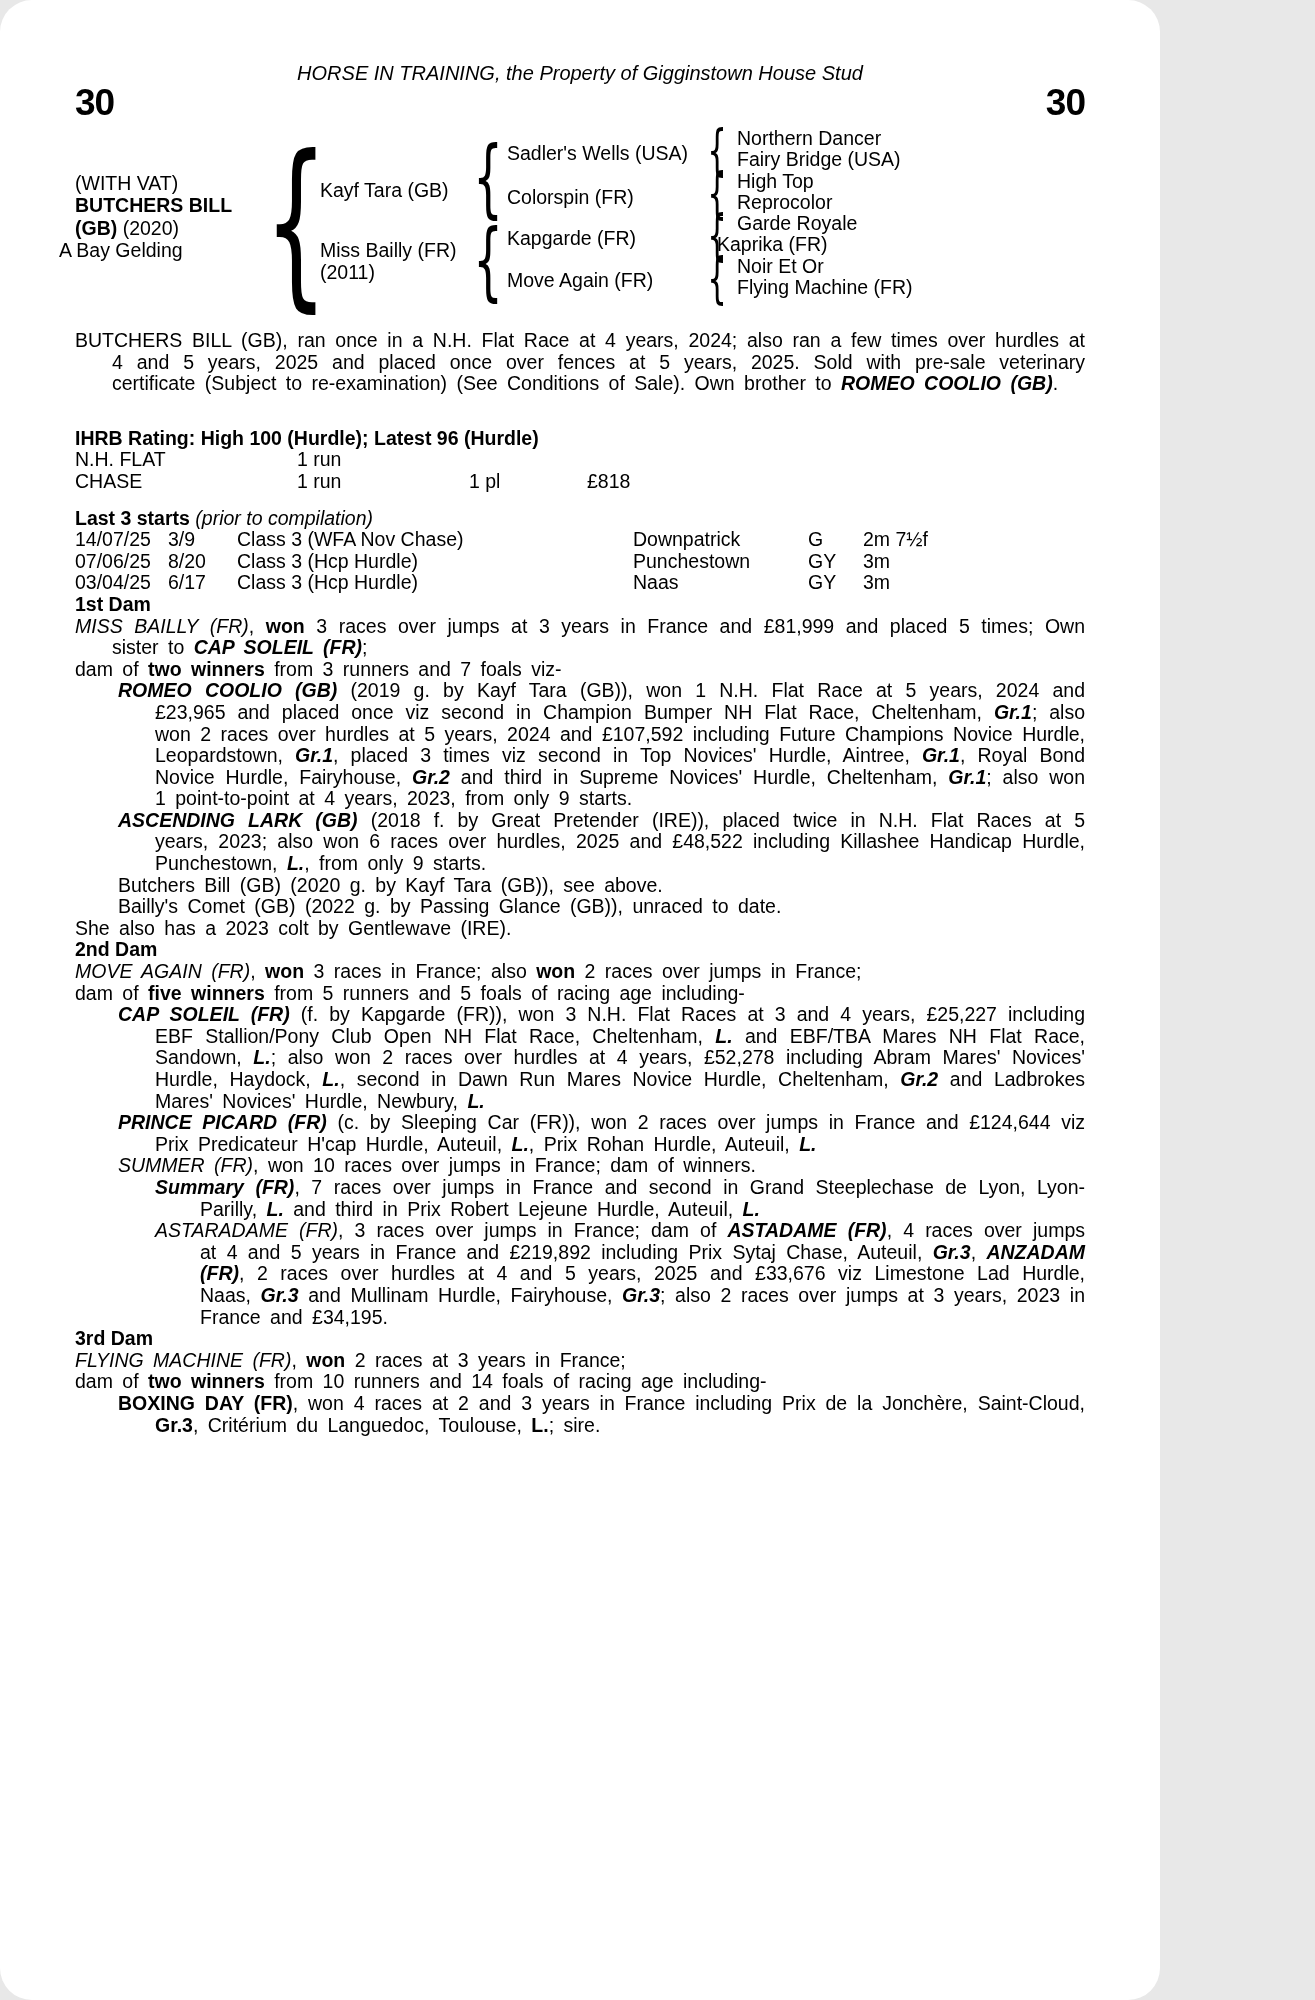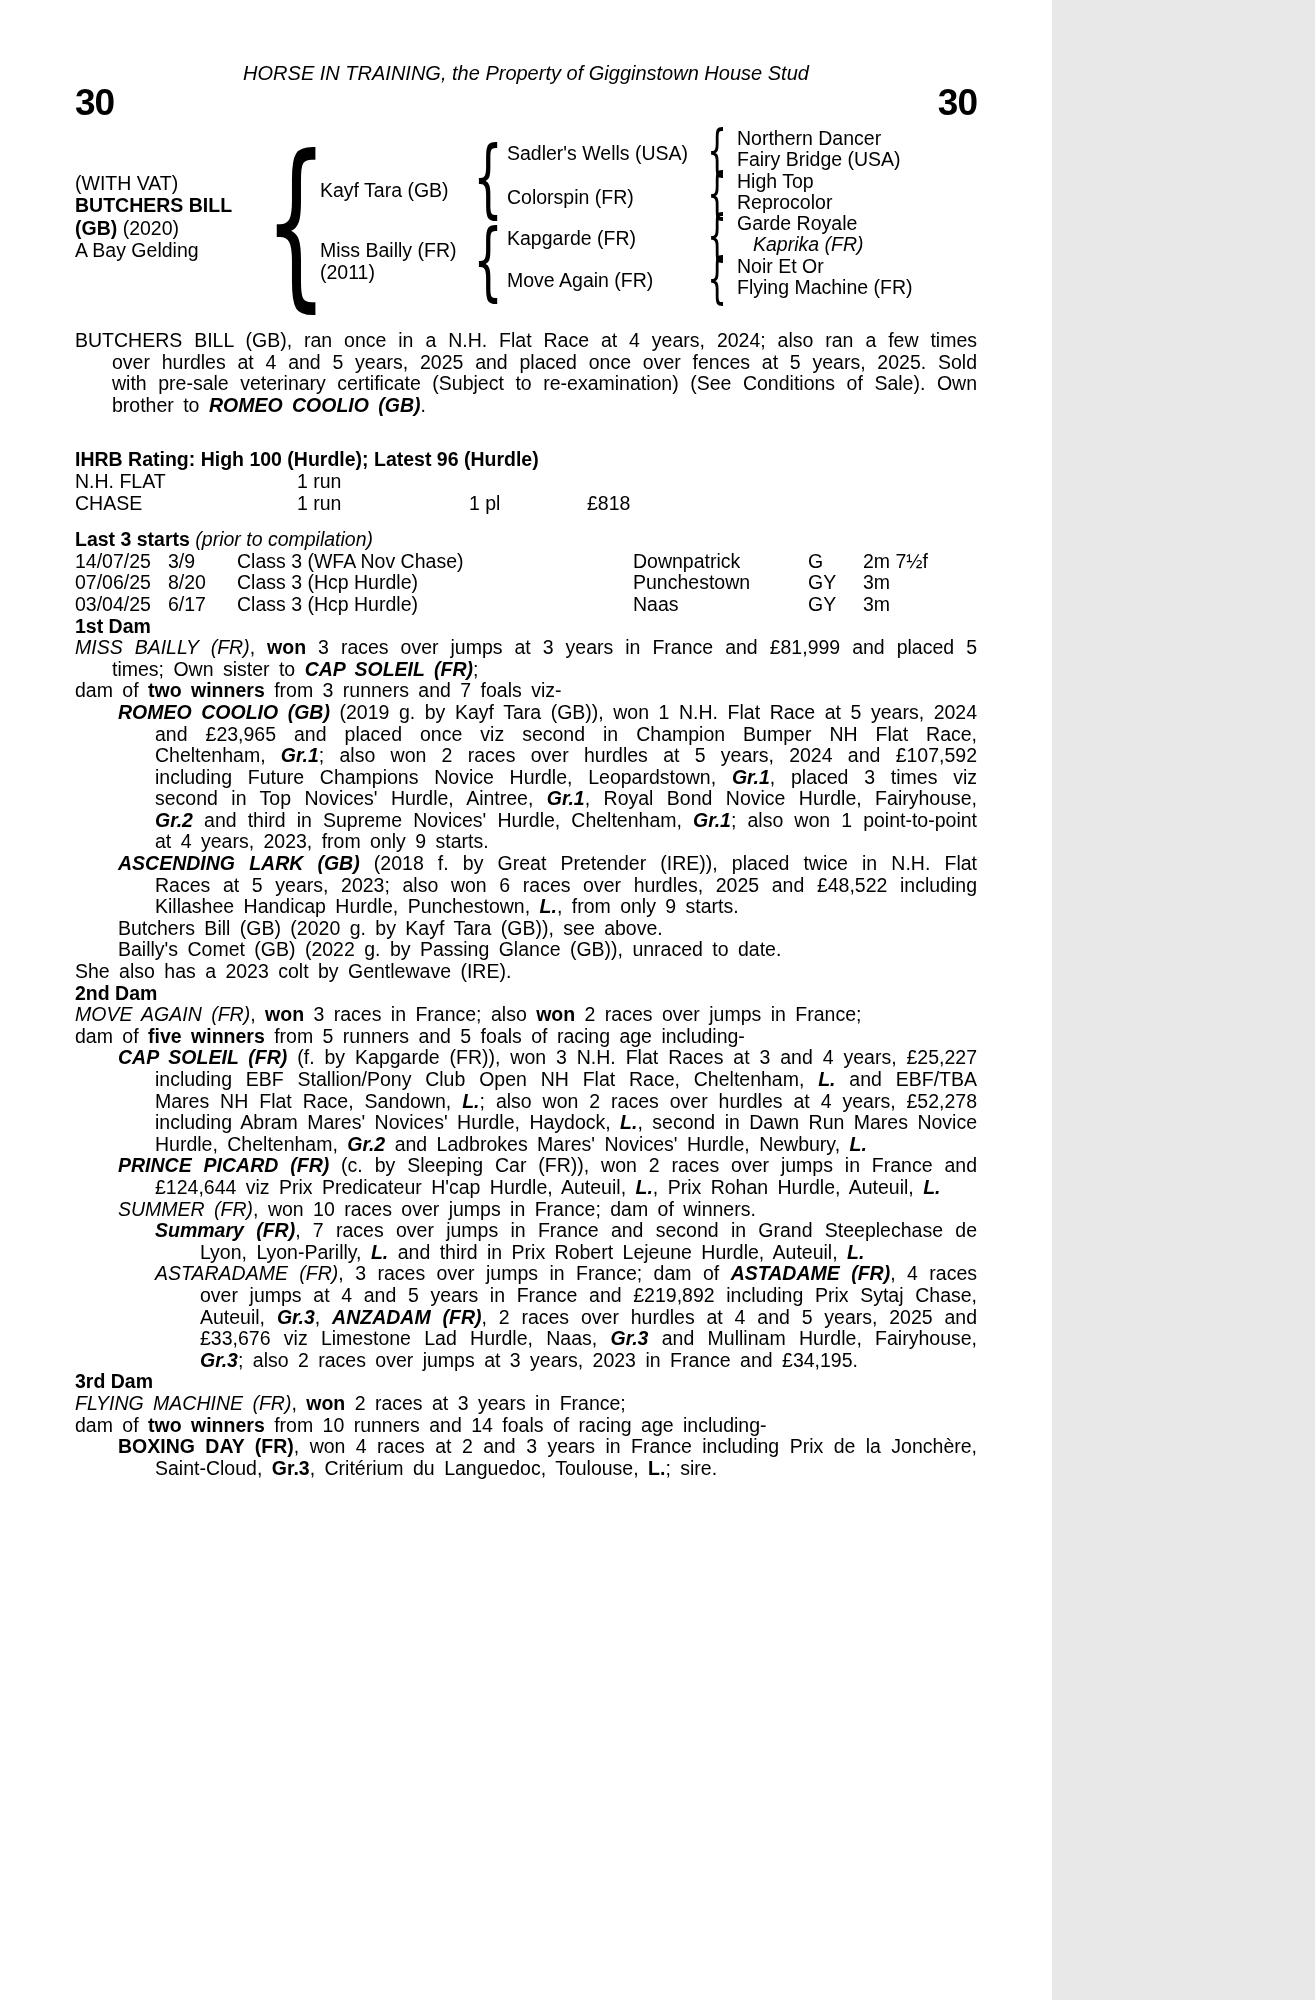--- a/index.html
+++ b/index.html
@@ -1,22 +1,23 @@
 <!DOCTYPE html>
 <html><head>
 <meta charset="utf-8">
 <style>
   html,body{margin:0;padding:0;background:#e8e8e8;}
   .page{
     position:relative;
-    width:1052px;height:2000px;
+    width:1160px;height:2000px;
     background:#ffffff;
     font-family:"Liberation Sans", sans-serif;
     color:#000;
     overflow:hidden;
+    border-radius:32px;
   }
   .header{
     position:absolute;top:62px;left:0;width:100%;
     text-align:center;font-style:italic;font-size:20px;font-weight:bold;
     font-weight:normal;
   }
   .header span{font-style:italic;}
   .lot{
     position:absolute;top:82px;
     font-size:37px;font-weight:900;letter-spacing:-1px;
@@ -81,21 +82,21 @@
     <span>HORSE IN TRAINING, the Property of Gigginstown House Stud</span>
   </div>
   <div class="lot lot-left">30</div>
   <div class="lot lot-right">30</div>
 
   <div class="pedigree">
 
     <div class="ped-item" style="left:75px;top:173px;">(WITH VAT)</div>
     <div class="ped-item bold" style="left:75px;top:195px;">BUTCHERS BILL</div>
     <div class="ped-item" style="left:75px;top:218px;"><span class="bold">(GB)</span><span> (2020)</span></div>
-    <div class="ped-item" style="left:75px;top:240px;text-align:right;">A Bay Gelding</div>
+    <div class="ped-item" style="left:59px;top:240px;text-align:right;">A Bay Gelding</div>
 
     <span class="brace brace-l1" style="left:296px;top:222px;"></span>
 
     <div class="ped-item" style="left:320px;top:180px;">Kayf Tara (GB)</div>
     <div class="ped-item" style="left:320px;top:240px;">Miss Bailly (FR)</div>
     <div class="ped-item" style="left:320px;top:262px;">(2011)</div>
 
     <span class="brace brace-l2" style="left:488px;top:177px;"></span>
     <span class="brace brace-l2" style="left:488px;top:260px;"></span>
 
@@ -107,21 +108,21 @@
     <span class="brace brace-l3" style="left:717px;top:150px;"></span>
     <span class="brace brace-l3" style="left:717px;top:193px;"></span>
     <span class="brace brace-l3" style="left:717px;top:235px;"></span>
     <span class="brace brace-l3" style="left:717px;top:278px;"></span>
 
     <div class="ped-item" style="left:737px;top:128px;">Northern Dancer</div>
     <div class="ped-item" style="left:737px;top:149px;">Fairy Bridge (USA)</div>
     <div class="ped-item" style="left:737px;top:171px;">High Top</div>
     <div class="ped-item" style="left:737px;top:192px;">Reprocolor</div>
     <div class="ped-item" style="left:737px;top:213px;">Garde Royale</div>
-    <div class="ped-item" style="left:753px;top:234px;font-style:italic;">Kaprika (FR)</div>
+    <div class="ped-item" style="left:717px;top:234px;">Kaprika (FR)</div>
     <div class="ped-item" style="left:737px;top:256px;">Noir Et Or</div>
     <div class="ped-item" style="left:737px;top:277px;">Flying Machine (FR)</div>
   </div>
 
   <div class="flow">
 
     <p class="para p0"><span>BUTCHERS BILL (GB), ran once in a N.H. Flat Race at 4 years, 2024; also ran a few times over hurdles at 4 and 5 years, 2025 and placed once over fences at 5 years, 2025. Sold with pre-sale veterinary certificate (Subject to re-examination) (See Conditions of Sale). Own brother to </span><span class="bi">ROMEO COOLIO (GB)</span><span>.</span></p>
 
     <div class="sec-ihrb">
       <div class="b">IHRB Rating: High 100 (Hurdle); Latest 96 (Hurdle)</div>

